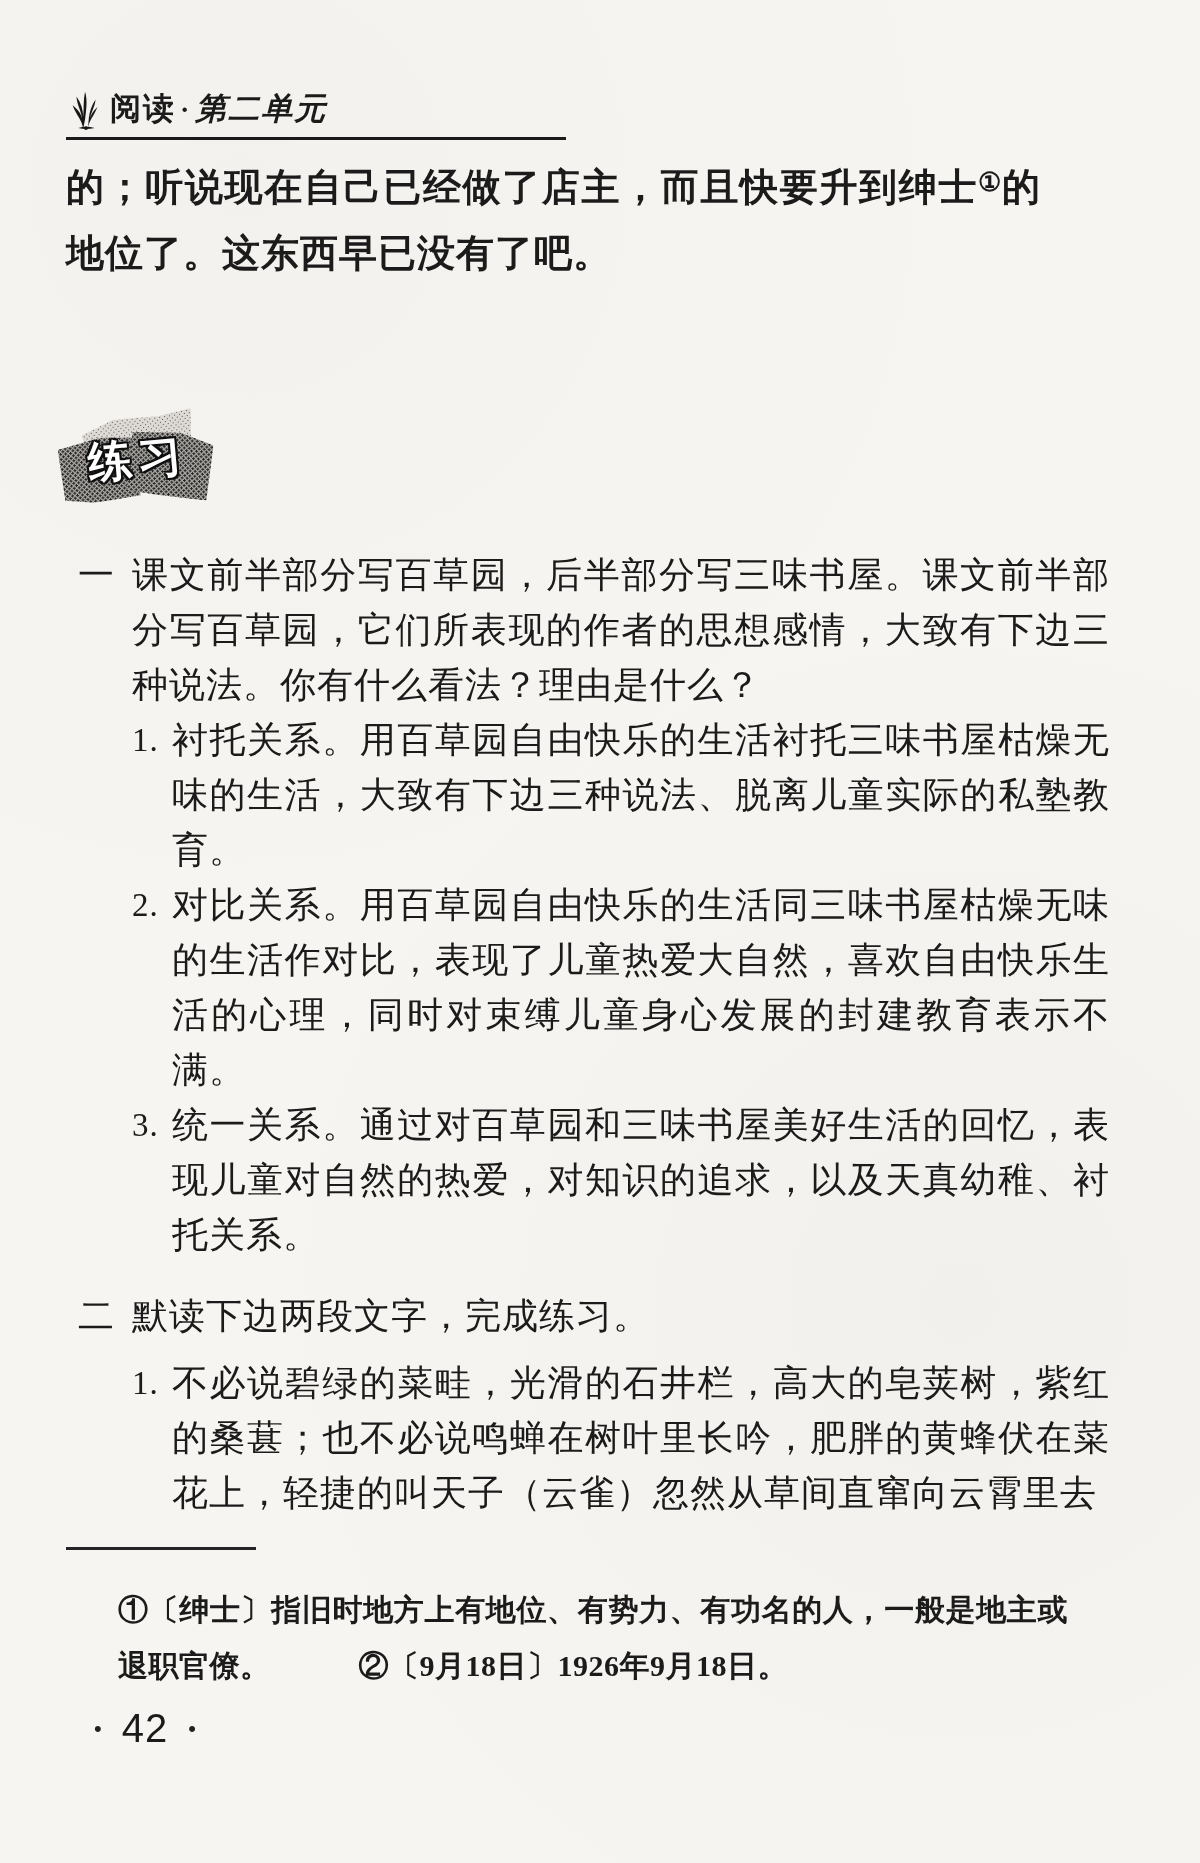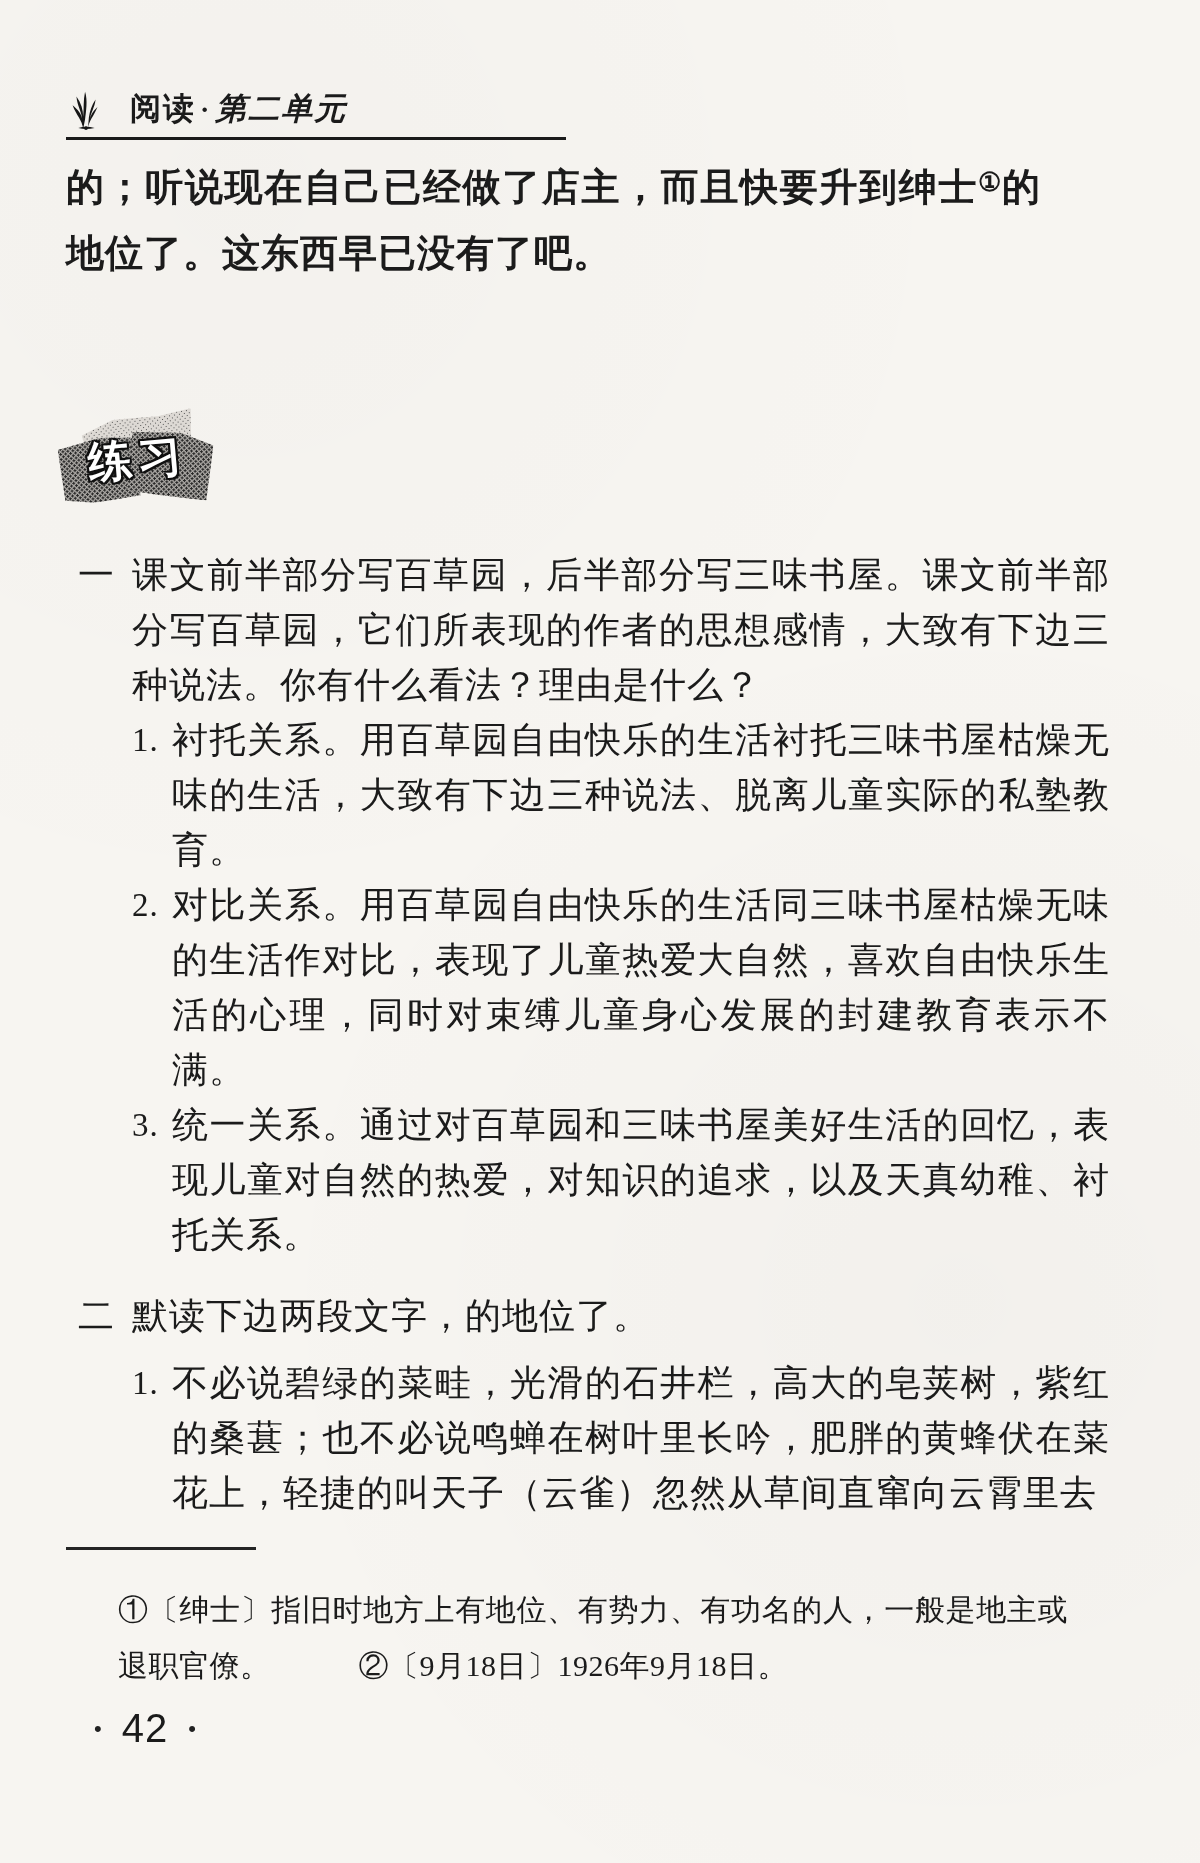--- a/index.html
+++ b/index.html
@@ -14,21 +14,21 @@
       #f7f5f1;
     color:#1b1b1b;
     font-family:"Liberation Serif","DejaVu Serif",serif;
     overflow:hidden;
     padding:86px 0 0 66px;
   }
 
   
   .header {
     width:500px;
-    display:flex; align-items:flex-end; gap:24px;
+    display:flex; align-items:flex-end; gap:4px;
     border-bottom:3px solid #1a1a1a;
     padding-bottom:7px;
   }
   .hicon { width:40px; height:44px; flex:none; }
   .hicon svg { display:block; width:40px; height:44px; }
   .htitle { white-space:nowrap; letter-spacing:2px; }
   .htitle-main { font-family:"Liberation Sans","DejaVu Sans",sans-serif; font-weight:bold; font-size:31px; }
   .hsep { font-weight:bold; font-size:28px; padding:0 4px; }
   .htitle-sub { font-style:italic; font-weight:600; font-size:31px; }
 
@@ -100,21 +100,21 @@
   .item { display:flex; }
   .sec-2 .item { margin-top:12px; }
   .num { width:40px; flex:none; font-size:33px; }
   .itext { flex:1; min-width:0; text-align:justify; text-justify:inter-ideograph; }
 
   
   .fn-divider { width:190px; height:3px; background:#242424; margin-top:26px; }
   .footnotes {
     width:950px; margin-left:52px; margin-top:32px;
     font-size:30px; line-height:56px; letter-spacing:0.5px;
-    text-align:justify; text-justify:inter-ideograph;
+    text-align:justify; text-justify:inter-ideograph;font-weight:bold;
   }
   .fn-gap { display:inline-block; width:88px; }
 
   
   .pagenum {
     margin-top:12px; margin-left:28px;
     display:flex; align-items:center; gap:20px;
     font-family:"Liberation Sans","DejaVu Sans",sans-serif;
   }
   .pdot { font-size:22px; color:#222; }
@@ -166,21 +166,21 @@
       <div class="item">
         <div class="num">3.</div>
         <p class="itext">统一关系。通过对百草园和三味书屋美好生活的回忆，表现儿童对自然的热爱，对知识的追求，以及天真幼稚、衬托关系。</p>
       </div>
     </div>
   </div>
 
   <div class="section sec-2">
     <div class="marker">二</div>
     <div class="scontent">
-      <p class="intro">默读下边两段文字，的地位了。</p>
+      <p class="intro">默读下边两段文字，完成练习。</p>
       <div class="item">
         <div class="num">1.</div>
         <p class="itext">不必说碧绿的菜畦，光滑的石井栏，高大的皂荚树，紫红的桑葚；也不必说鸣蝉在树叶里长吟，肥胖的黄蜂伏在菜花上，轻捷的叫天子（云雀）忽然从草间直窜向云霄里去</p>
       </div>
     </div>
   </div>
 
   <div class="fn-divider"></div>
 
   <p class="footnotes"><span>①〔绅士〕指旧时地方上有地位、有势力、有功名的人，一般是地主或退职官僚。</span><span class="fn-gap"></span><span>②〔9月18日〕1926年9月18日。</span></p>

